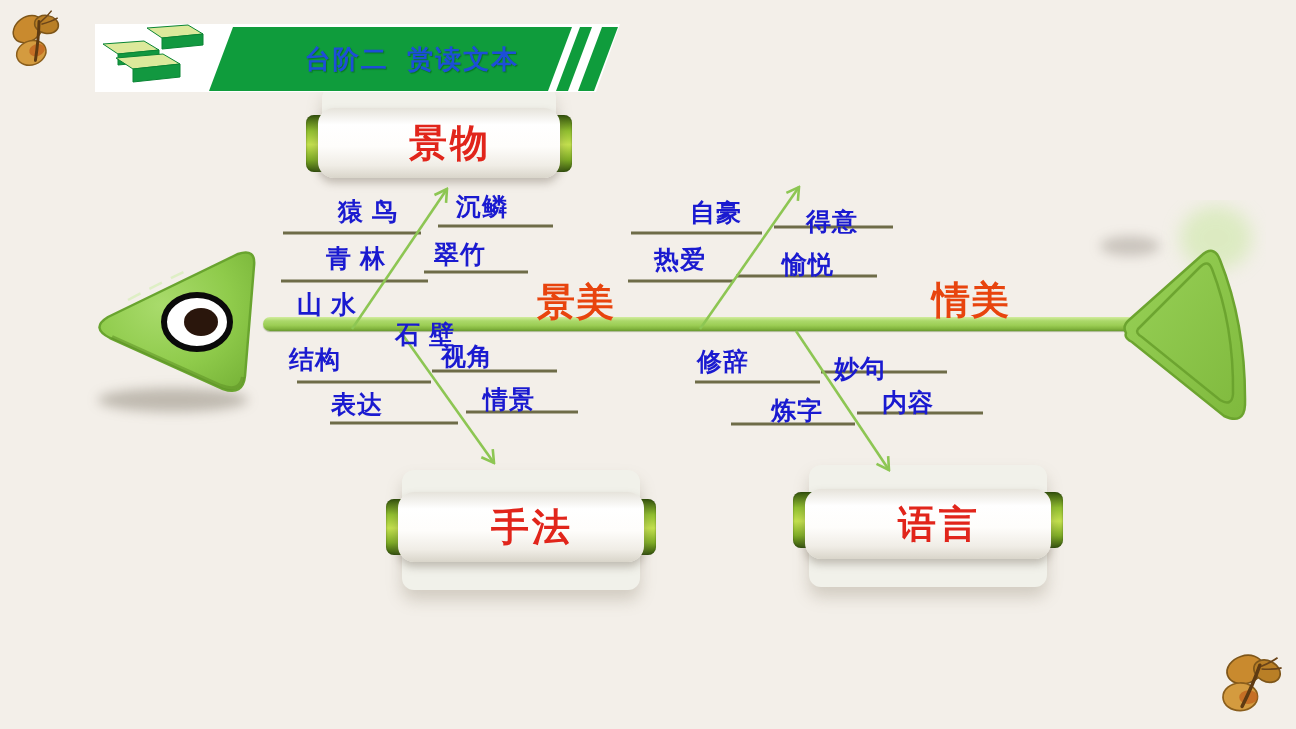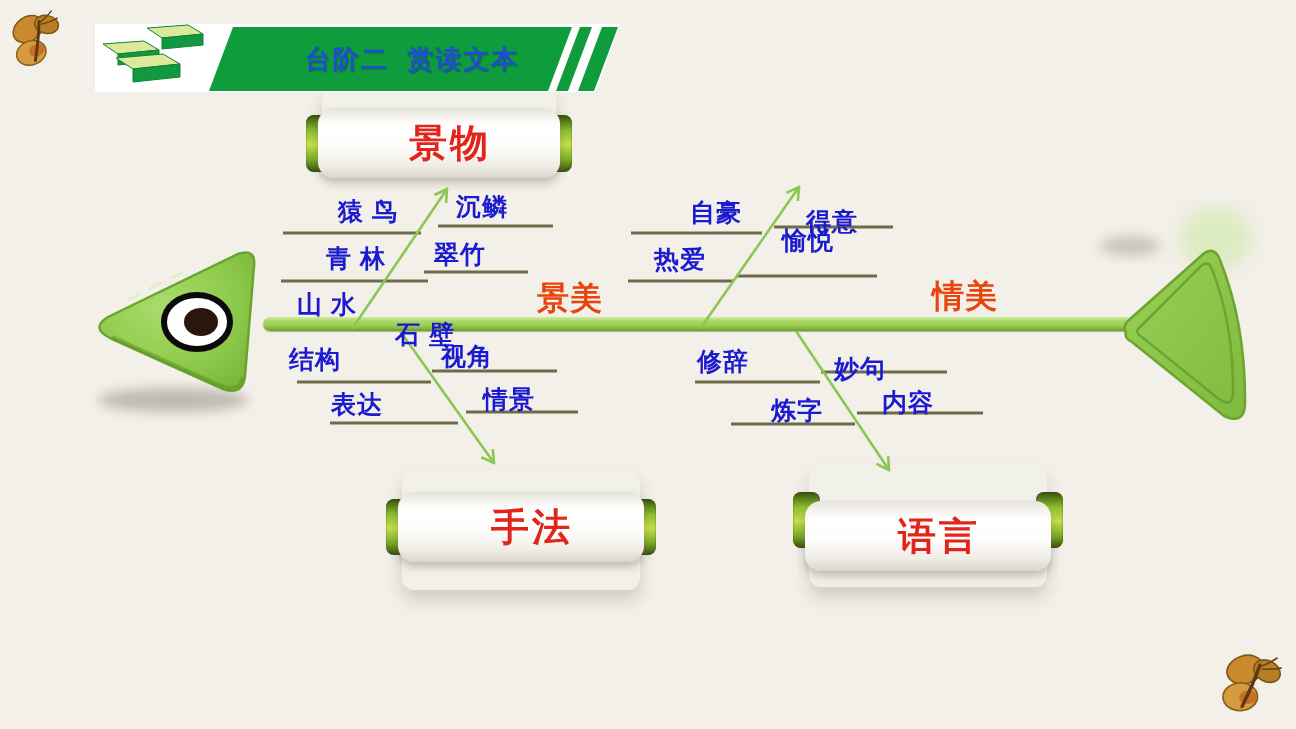--- a/index.html
+++ b/index.html
@@ -20,21 +20,21 @@
     text-shadow:1px 1px 1px rgba(0,80,0,.45);
   }
 
   
   .spine{
     left:263px; top:317px; width:872px; height:14px; z-index:3; border-radius:7px;
     background:linear-gradient(180deg,#D2EC9E 0%,#ABD86A 28%,#9BCD54 60%,#82B43E 84%,#699A30 100%);
     box-shadow:0 1px 1px rgba(80,110,40,.45);
   }
   .spine-label{
-    z-index:6; font-size:32px; font-weight:bold; color:#E8440E; letter-spacing:1px; white-space:pre;
+    z-index:6; font-size:38px; font-weight:bold; color:#E8440E; letter-spacing:1px; white-space:pre;
   }
 
   
   .overlay{left:0;top:0;z-index:5;pointer-events:none;}
 
   
   .lbl{
     position:absolute; z-index:6; font-size:25px; font-weight:bold;
     color:#1A1AD0; white-space:pre; letter-spacing:1px;
   }
@@ -158,21 +158,21 @@
     <div class="cap cap-r" style="top:29px;height:56px;"></div>
     <div class="roll" style="top:22px;height:70px;">
       <span>手法</span>
     </div>
   </div>
 
   <div class="scroll" style="left:793px;top:463px;width:270px;height:127px;">
     <div class="sheet" style="top:2px;height:122px;"></div>
     <div class="cap cap-l" style="top:29px;height:56px;"></div>
     <div class="cap cap-r" style="top:29px;height:56px;"></div>
-    <div class="roll" style="top:38px;height:70px;">
+    <div class="roll" style="top:26px;height:70px;">
       <span>语言</span>
     </div>
   </div>
 
   <svg class="abs overlay" width="1296" height="729" viewBox="0 0 1296 729">
     <defs>
       <marker id="arw" viewBox="-14 -9 16 18" markerWidth="16" markerHeight="18" refX="0" refY="0" orient="auto" markerUnits="userSpaceOnUse">
         <path d="M-12,-7 L0,0 L-12,7" fill="none" stroke="#8DC653" stroke-width="2.6"></path>
       </marker>
     </defs>
@@ -212,21 +212,21 @@
   <div class="lbl" style="left:338px;top:195px;">猿 鸟</div>
   <div class="lbl" style="left:456px;top:190px;">沉鳞</div>
   <div class="lbl" style="left:326px;top:242px;">青 林</div>
   <div class="lbl" style="left:434px;top:238px;">翠竹</div>
   <div class="lbl" style="left:297px;top:288px;">山 水</div>
   <div class="lbl" style="left:395px;top:286px;margin-top:32px;">石 壁</div>
 
   <div class="lbl" style="left:690px;top:196px;">自豪</div>
   <div class="lbl" style="left:806px;top:192px;margin-top:13px;">得意</div>
   <div class="lbl" style="left:654px;top:243px;">热爱</div>
-  <div class="lbl" style="left:782px;top:224px;text-align:right;">愉悦</div>
+  <div class="lbl" style="left:782px;top:248px;text-align:right;">愉悦</div>
 
   <div class="lbl" style="left:289px;top:343px;">结构</div>
   <div class="lbl" style="left:441px;top:340px;">视角</div>
   <div class="lbl" style="left:331px;top:388px;">表达</div>
   <div class="lbl" style="left:483px;top:383px;">情景</div>
 
   <div class="lbl" style="left:697px;top:345px;">修辞</div>
   <div class="lbl" style="left:834px;top:340px;margin-top:12px;">妙句</div>
   <div class="lbl" style="left:751px;top:394px;margin-left:20px;">炼字</div>
   <div class="lbl" style="left:882px;top:386px;">内容</div>

